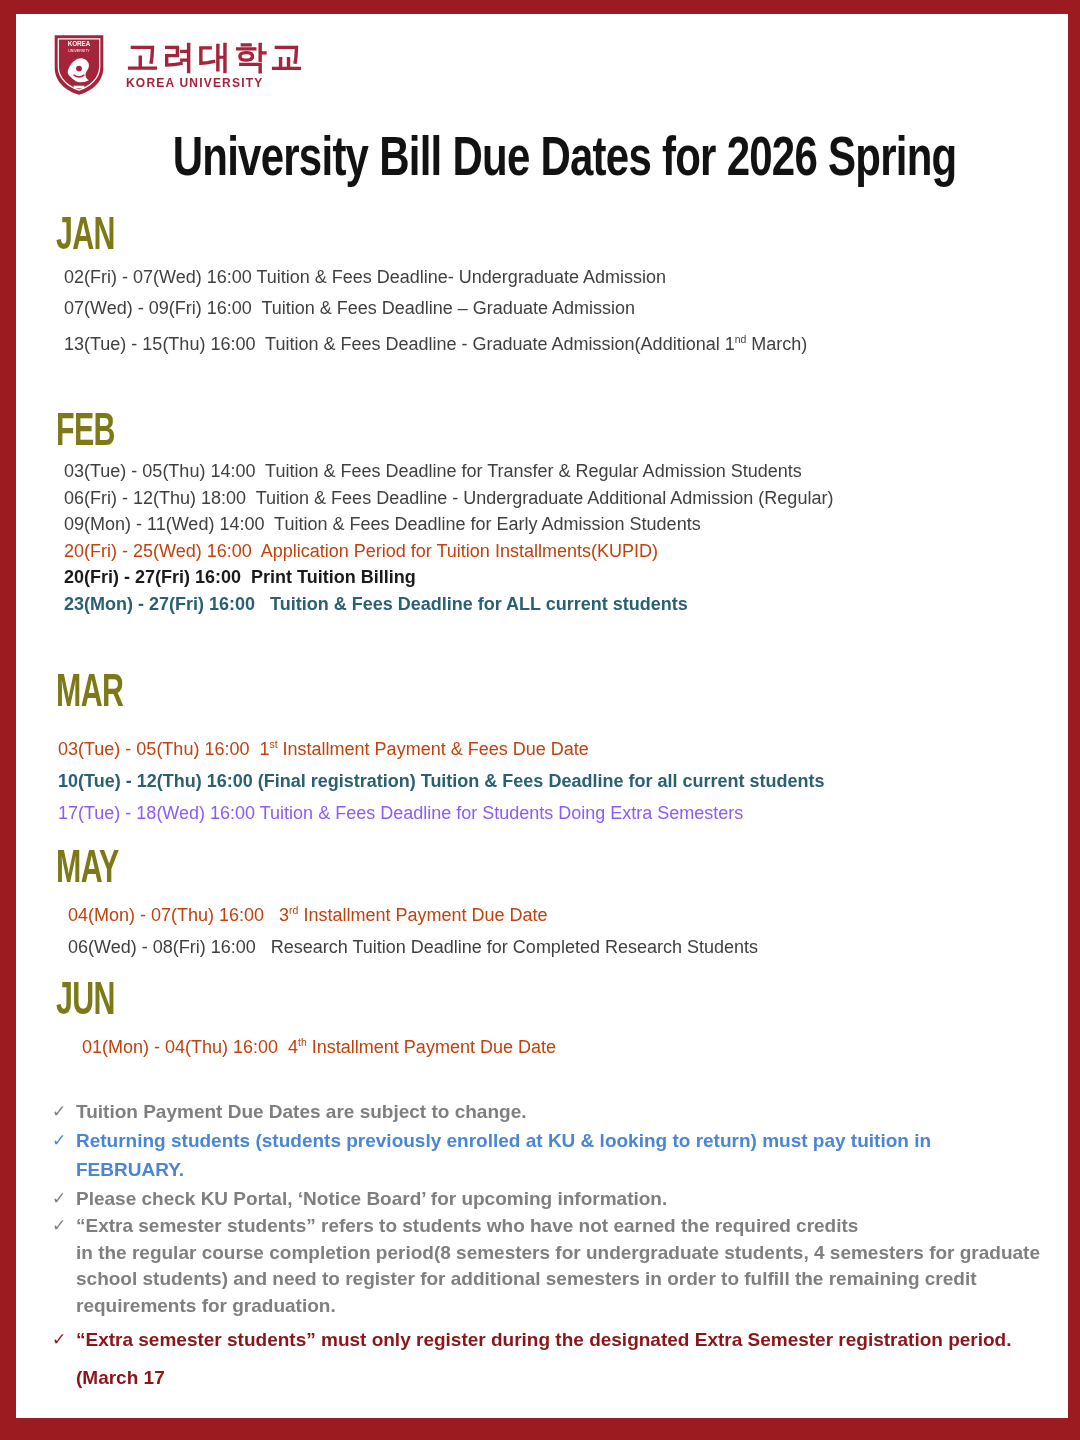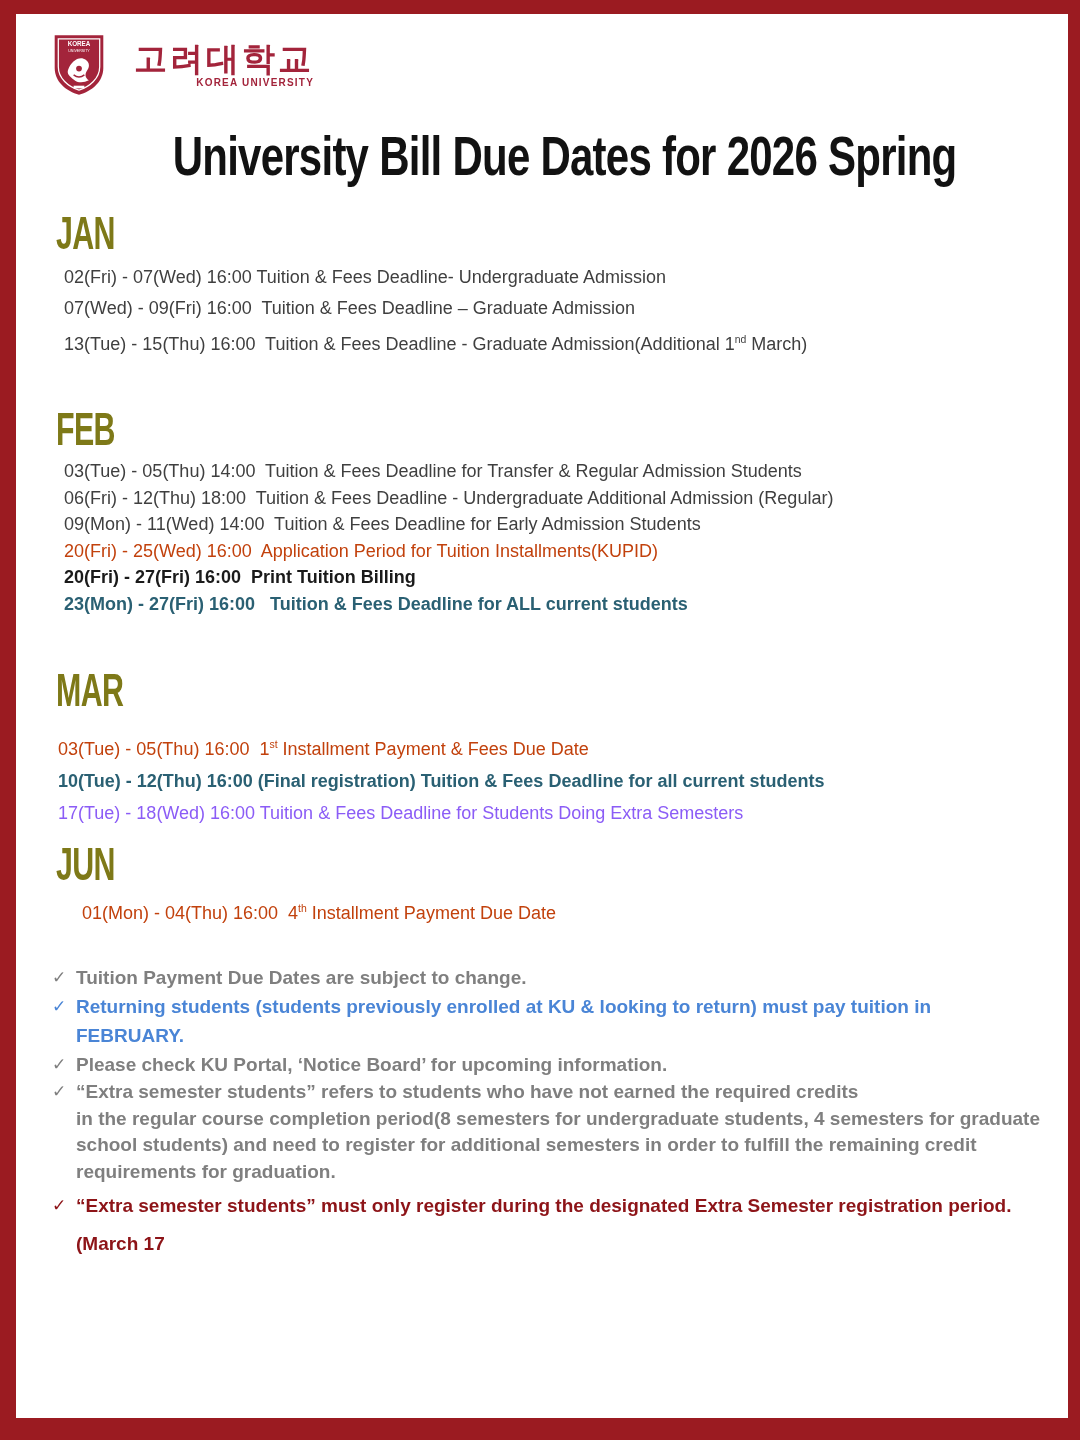--- a/index.html
+++ b/index.html
@@ -6,24 +6,24 @@
   body{font-family:"Liberation Sans","DejaVu Sans",sans-serif;}
   .page{
     position:relative;width:1080px;height:1440px;box-sizing:border-box;
     border-style:solid;border-color:#9B1B21;
     border-width:14px 12px 22px 16px;
     background:#fff;overflow:hidden;
   }
   .content{padding:10px 22px 0 26px;}
 
   
-  .logo-row{display:flex;align-items:center;gap:28px;margin:6px 0 0 10px;height:70px;}
+  .logo-row{display:flex;align-items:center;gap:20px;margin:6px 0 0 10px;height:70px;}
   .shield svg{width:54px;height:64px;display:block;}
   .logo-text .kr{font-size:33px;font-weight:bold;color:#A3243B;letter-spacing:3px;line-height:1.05;}
-  .logo-text .en{font-size:10px;font-weight:bold;color:#A3243B;letter-spacing:1.2px;margin-top:1px;text-align:right;}
+  .logo-text .en{font-size:12px;font-weight:bold;color:#A3243B;letter-spacing:1.2px;margin-top:1px;}
 
   
   .title-wrap{text-align:center;margin-top:24px;height:64px;}
   .title{display:inline-block;margin:0;font-size:56px;font-weight:800;color:#121212;
          transform:scaleX(0.75);transform-origin:center;white-space:nowrap;line-height:64px;letter-spacing:-1px;}
 
   
   .month-section{margin-left:14px;margin-right:6px;}
   .month{display:inline-block;margin:0;font-size:46px;font-weight:800;color:#7E7918;
          transform:scaleX(0.66);transform-origin:left center;line-height:1;letter-spacing:-1px;}
@@ -92,20 +92,24 @@
             <p class="entry entry-normal"><span>09(Mon) - 11(Wed) 14:00  Tuition &amp; Fees Deadline for Early Admission Students</span></p>
             <p class="entry entry-green"><span>20(Fri) - 25(Wed) 16:00  Application Period for Tuition Installments(KUPID)</span></p>
             <p class="entry entry-black"><span>20(Fri) - 27(Fri) 16:00  Print Tuition Billing</span></p>
             <p class="entry entry-teal"><span>23(Mon) - 27(Fri) 16:00   Tuition &amp; Fees Deadline for ALL current students</span></p>
           </div></section>
         <section class="month-section sec-mar"><h2 class="month">MAR</h2><div class="entries">
             <p class="entry entry-green"><span>03(Tue) - 05(Thu) 16:00  1</span><sup>st</sup><span> Installment Payment &amp; Fees Due Date</span></p>
             <p class="entry entry-teal"><span>10(Tue) - 12(Thu) 16:00 (Final registration) Tuition &amp; Fees Deadline for all current students</span></p>
             <p class="entry entry-red"><span>17(Tue) - 18(Wed) 16:00 Tuition &amp; Fees Deadline for Students Doing Extra Semesters</span></p>
           </div></section>
+        <section class="month-section sec-may"><h2 class="month">MAY</h2><div class="entries">
+            <p class="entry entry-green"><span>04(Mon) - 07(Thu) 16:00   3</span><sup>rd</sup><span> Installment Payment Due Date</span></p>
+            <p class="entry entry-normal"><span>06(Wed) - 08(Fri) 16:00   Research Tuition Deadline for Completed Research Students</span></p>
+          </div></section>
         <section class="month-section sec-jun"><h2 class="month">JUN</h2><div class="entries">
             <p class="entry entry-green"><span>01(Mon) - 04(Thu) 16:00  4</span><sup>th</sup><span> Installment Payment Due Date</span></p>
           </div></section>
       </main>
 
     <section id="footnotes" class="footnotes">
         <p class="fn fn-gray"><span class="check">✓</span><span>Tuition Payment Due Dates are subject to change.</span></p>
         <p class="fn fn-blue"><span class="check">✓</span><span>Returning students (students previously enrolled at KU &amp; looking to return) must pay tuition in FEBRUARY.</span></p>
         <p class="fn fn-gray"><span class="check">✓</span><span>Please check KU Portal, ‘Notice Board’ for upcoming information.</span></p>
         <p class="fn fn-gray multi"><span class="check">✓</span><span>“Extra semester students” refers to students who have not earned the required credits

